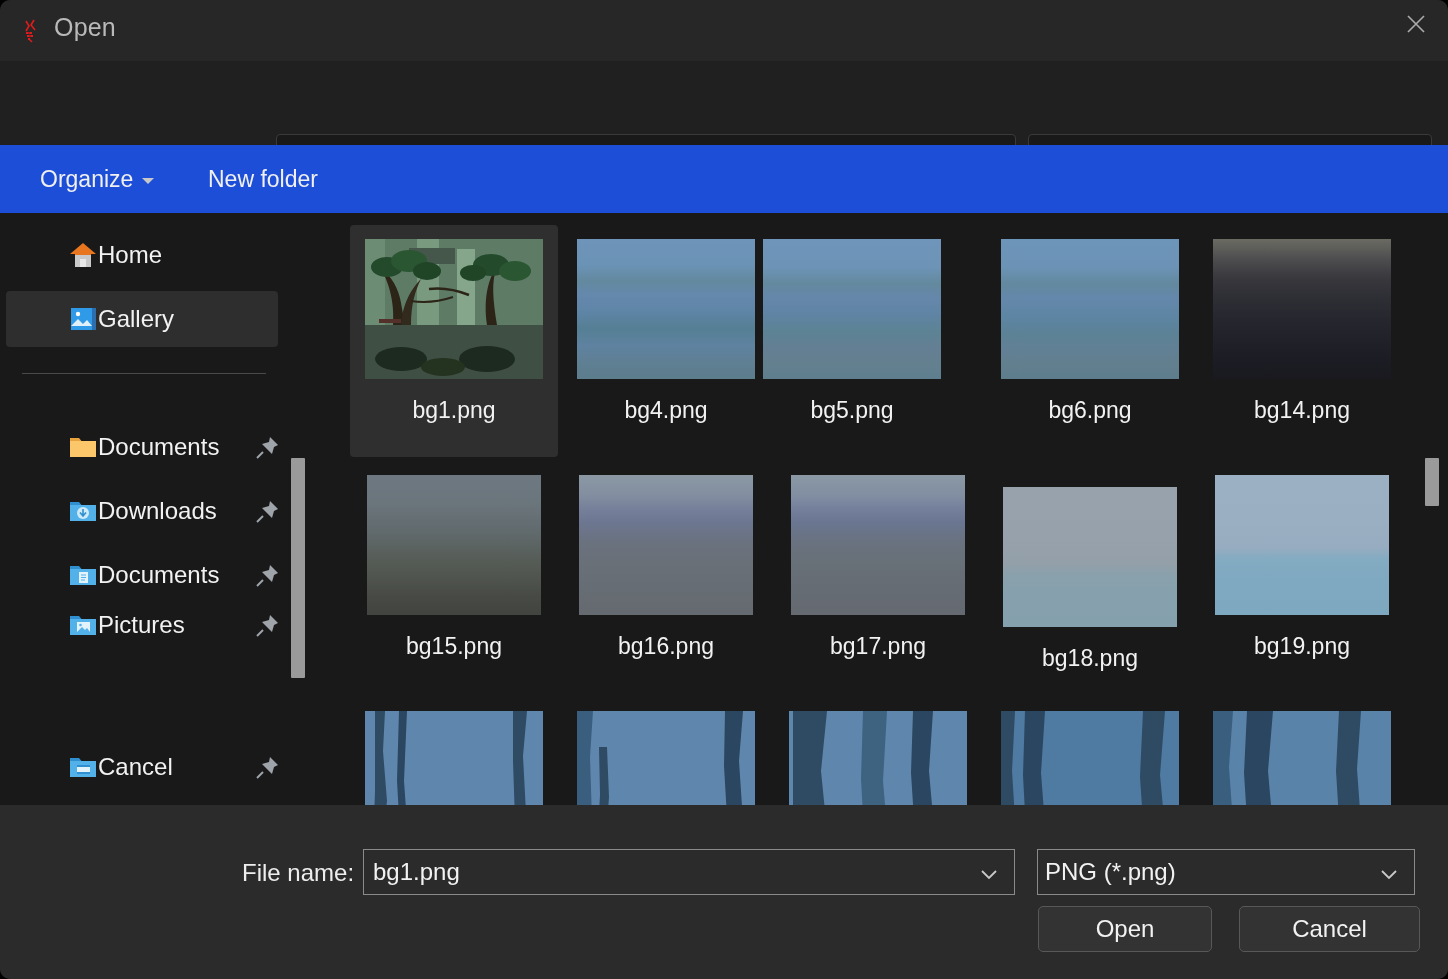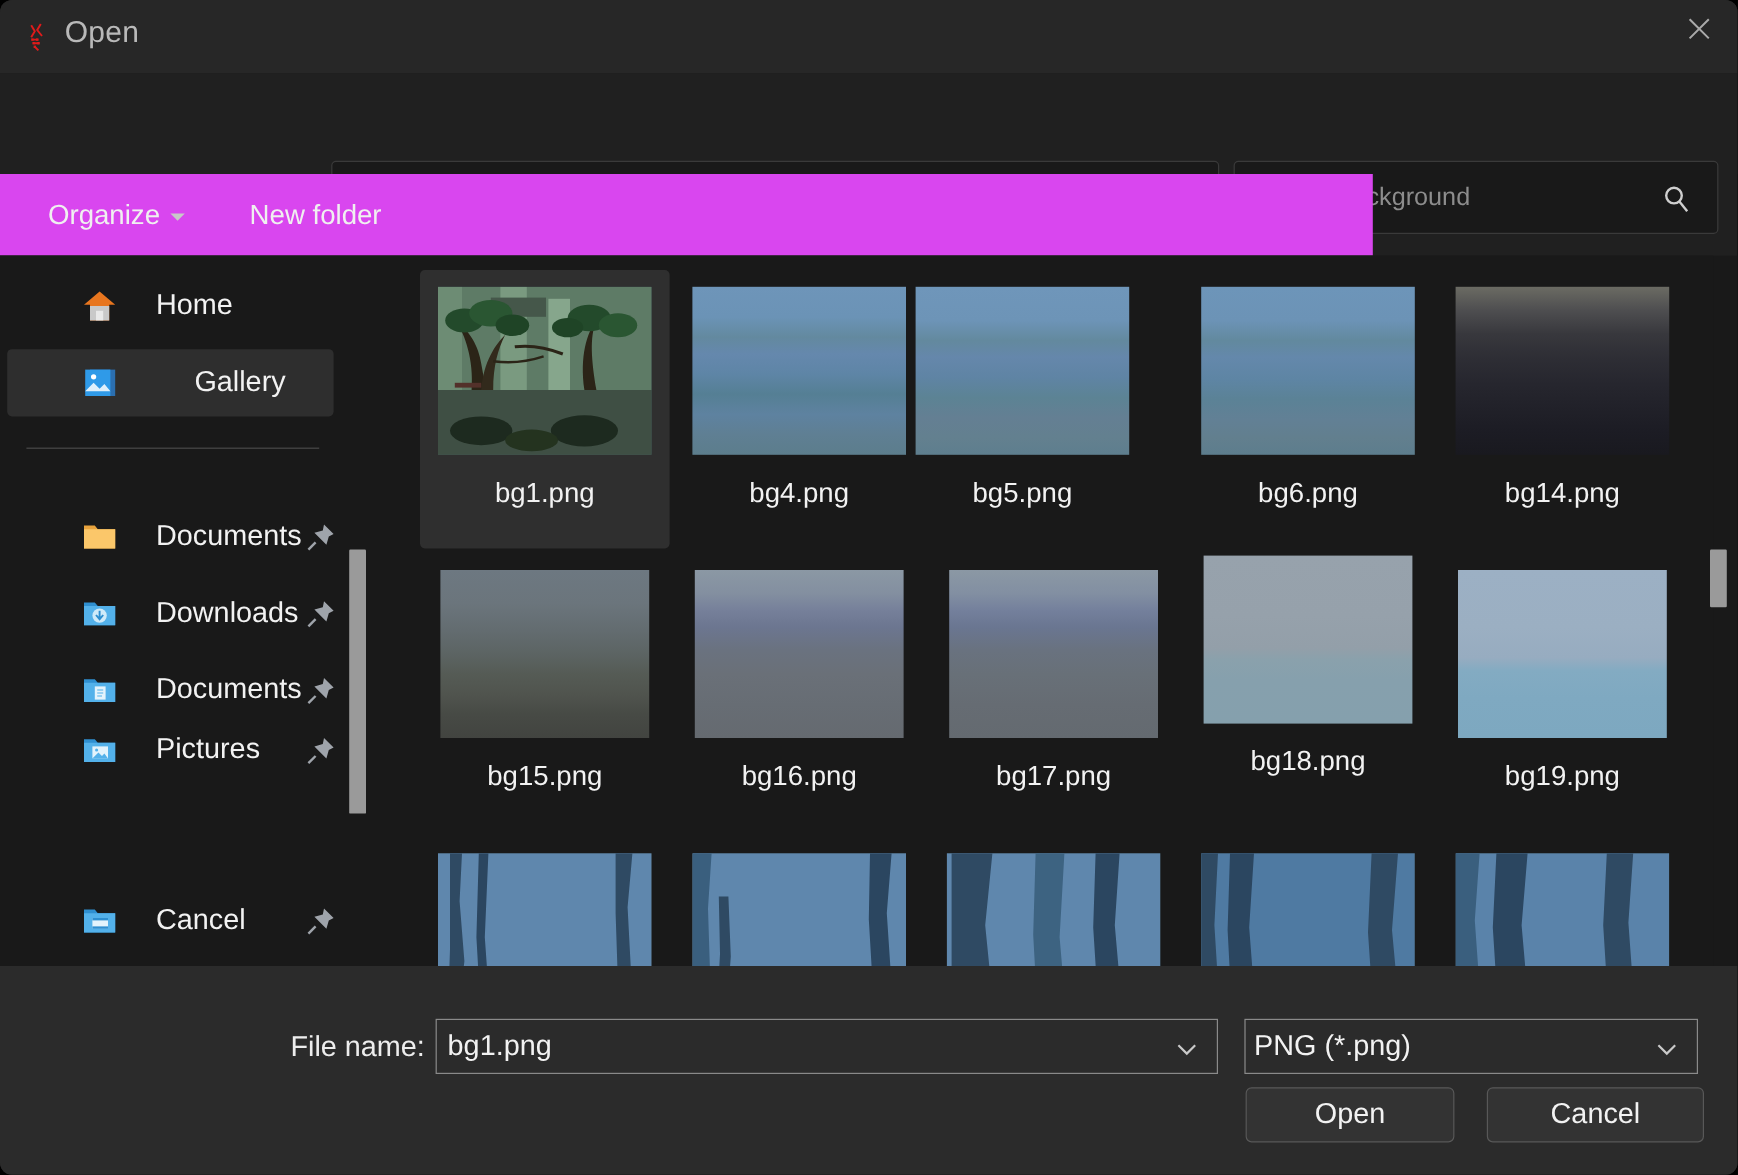--- a/index.html
+++ b/index.html
@@ -78,22 +78,22 @@
   #search-input {
     background: transparent; border: none; outline: none;
     color: #d8d8d8; font-size: 21px; font-family: "Liberation Sans", sans-serif;
     margin-left: 12px; width: 320px;
   }
   #search-input::placeholder { color: #8d8d8d; }
   #search-icon { position: absolute; right: 20px; top: 17px; cursor: pointer; }
 
   
   #cmdbar {
-    position: absolute; left: 0; top: 145px; width: 1144px; height: 68px;
-    background: #d946ef;
+    position: absolute; left: 0; top: 145px; width: 1448px; height: 68px;
+    background: #1d4ed8;
   }
   .cmdbtn {
     position: absolute; top: 12px; height: 44px;
     display: flex; align-items: center; color: #f0f0f0; font-size: 23px;
     padding: 0 10px; cursor: pointer; border-radius: 4px;
   }
   #cmd-organize { left: 30px; }
   #cmd-newfolder { left: 198px; text-align: center; }
   .caret-small {
     width: 0; height: 0; margin-left: 9px; margin-top: 4px;
@@ -122,23 +122,23 @@
 
   
   #sidebar {
     position: absolute; left: 0; top: 0; width: 320px; height: 592px;
     background: #191919; overflow: hidden;
   }
   .side-item {
     position: absolute; left: 6px; width: 272px; height: 56px;
     display: flex; align-items: center; cursor: pointer; border-radius: 4px;
   }
-  .side-item.selected { background: #2e2e2e; gap: 32px; }
+  .side-item.selected { background: #2e2e2e; }
   .side-ico { width: 30px; height: 30px; margin-left: 62px; flex: none; }
-  .side-label { color: #f2f2f2; font-size: 24px; margin-left: 32px; white-space: nowrap; }
+  .side-label { color: #f2f2f2; font-size: 24px; margin-left: 0; white-space: nowrap; }
   .pin-ico { position: absolute; left: 248px; top: 16px; }
   #side-divider {
     position: absolute; left: 22px; top: 160px; width: 244px; height: 1px;
     background: #4a4a4a;
   }
   #sidebar-scroll-track {
     position: absolute; left: 290px; top: 228px; width: 17px; height: 570px;
     background: transparent; cursor: pointer;
   }
   #sidebar-scroll-thumb {
@@ -485,21 +485,21 @@
       <div class="tile" style="left:242px; top:248px">
         <div class="thumb tall" style="height:140px;background:linear-gradient(180deg,#8b98a4 0%,#838fa0 14%,#76809a 24%,#6c7690 34%,#6a727f 48%,#6a7078 62%,#676d74 80%,#656a70 100%)"></div>
         <div class="tile-label">bg16.png</div>
       </div>
 
       <div class="tile" style="left:454px; top:248px">
         <div class="thumb tall" style="height:140px;background:linear-gradient(180deg,#8b98a4 0%,#828fa2 14%,#74809c 24%,#6a7691 34%,#69727f 48%,#687078 62%,#666c73 80%,#646a70 100%)"></div>
         <div class="tile-label">bg17.png</div>
       </div>
 
-      <div class="tile" style="left:666px; top:236px">
+      <div class="tile" style="left:666px; top:260px">
         <div class="thumb tall" style="height:140px;background:linear-gradient(180deg,#97a2ac 0%,#96a1ab 36%,#939fa9 55%,#8aa1ac 62%,#86a0ad 74%,#85a0ad 100%)"></div>
         <div class="tile-label">bg18.png</div>
       </div>
 
       <div class="tile" style="left:878px; top:248px">
         <div class="thumb tall" style="height:140px;background:linear-gradient(180deg,#9cb0c4 0%,#9bafc2 34%,#97acc0 52%,#83abc2 60%,#7fa9c1 76%,#7da8c0 100%)"></div>
         <div class="tile-label">bg19.png</div>
       </div>
 
       <div class="tile" style="left:30px; top:484px">

